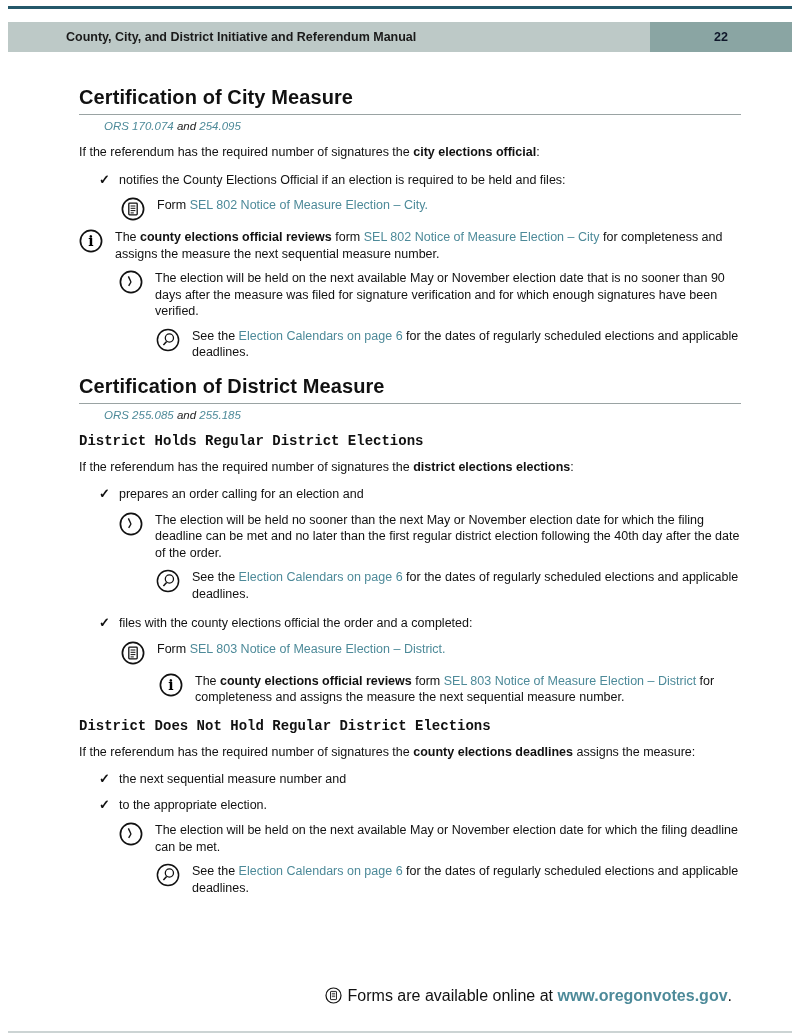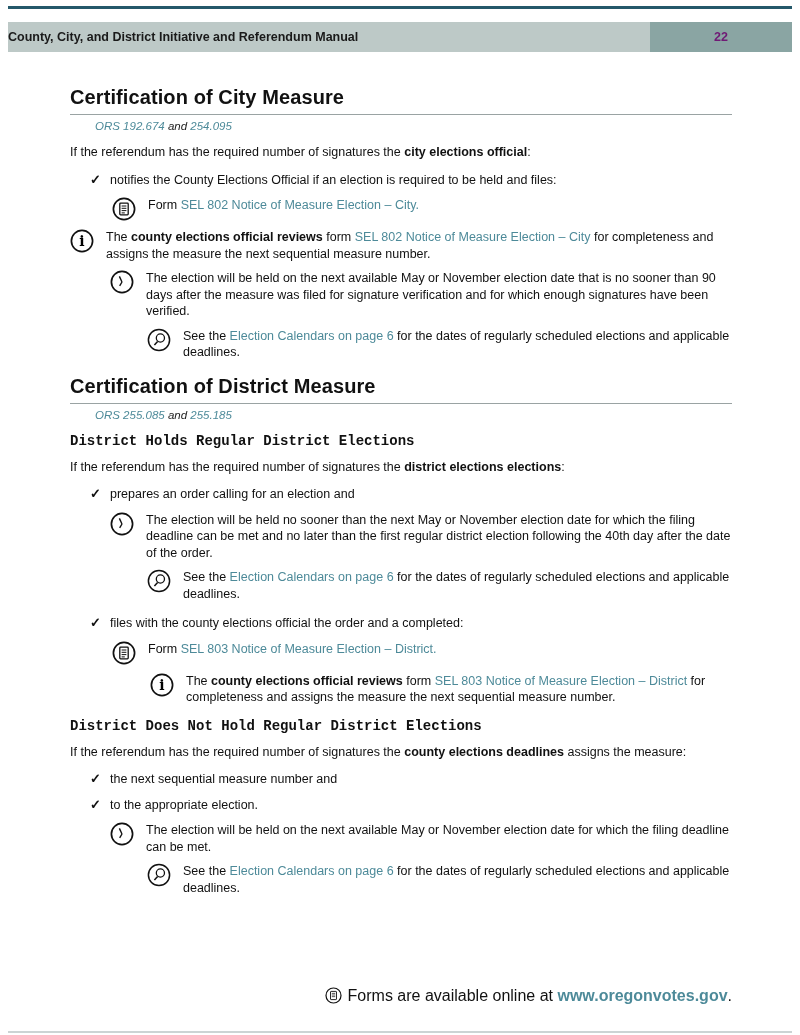--- a/index.html
+++ b/index.html
@@ -8,23 +8,23 @@
     --bar:#bdc9c7;
     --numbox:#8aa5a3;
     --ink:#111;
     --rule:#9aa3a3;
   }
   html,body{margin:0;padding:0;background:#ffffff;}
   body{font-family:"Liberation Sans",sans-serif;color:var(--ink);}
   .page{position:relative;width:800px;height:1035px;background:#fff;overflow:hidden;}
   .top-rule{position:absolute;top:6px;left:8px;width:784px;height:3px;background:var(--dark);}
   .header-bar{position:absolute;top:22px;left:8px;width:784px;height:30px;background:var(--bar);display:flex;align-items:stretch;}
-  .header-title{flex:1;display:flex;align-items:center;font-weight:bold;font-size:12.5px;color:#1a1a1a;}
-  .page-num{width:142px;background:var(--numbox);display:flex;align-items:center;justify-content:center;font-weight:bold;font-size:12.5px;color:#701a75;}
-  .content{position:absolute;top:86px;left:70px;width:662px;}
+  .header-title{flex:1;display:flex;align-items:center;padding-left:58px;font-weight:bold;font-size:12.5px;color:#1a1a1a;}
+  .page-num{width:142px;background:var(--numbox);display:flex;align-items:center;justify-content:center;font-weight:bold;font-size:12.5px;color:#0f172a;}
+  .content{position:absolute;top:86px;left:79px;width:662px;}
   h1{font-size:20px;font-weight:bold;margin:0 0 5px 0;padding-bottom:5px;border-bottom:1px solid var(--rule);letter-spacing:.1px;}
   h1.mt{margin-top:14px;}
   .ors{font-style:italic;font-size:11.5px;margin:0 0 12px 25px;color:var(--teal);}
   .ors .and{color:#222;}
   h2{font-size:14px;font-weight:bold;margin:12px 0 10px 0;font-family:Liberation Mono, monospace;}
   p.body{font-size:12.5px;line-height:1.32;margin:0 0 11px 0;}
   .check-row{display:flex;margin:0 0 9px 20px;}
   .check-glyph{flex:0 0 14px;margin-right:6px;font-size:13px;font-weight:bold;line-height:1.25;}
   .irow{display:flex;align-items:flex-start;margin-bottom:8px;}
   .irow.vc{align-items:flex-start;}
@@ -51,21 +51,21 @@
 
   <header class="header-bar">
     <div class="header-title">County, City, and District Initiative and Referendum Manual</div>
     <div class="page-num">22</div>
   </header>
 
   <main class="content">
 
     <section>
       <h1>Certification of City Measure</h1>
-      <p class="ors"><span class="teal">ORS 192.674</span><span class="and"> and </span><span class="teal">254.095</span></p>
+      <p class="ors"><span class="teal">ORS 170.074</span><span class="and"> and </span><span class="teal">254.095</span></p>
 
       <p class="body"><span>If the referendum has the required number of signatures the </span><span class="bold">city elections official</span><span>:</span></p>
 
       <div class="check-row">
         <span class="check-glyph">✓</span>
         <span class="txt">notifies the County Elections Official if an election is required to be held and files:</span>
       </div>
 
       <div class="irow vc ml-a">
         <span class="ic-wrap">

